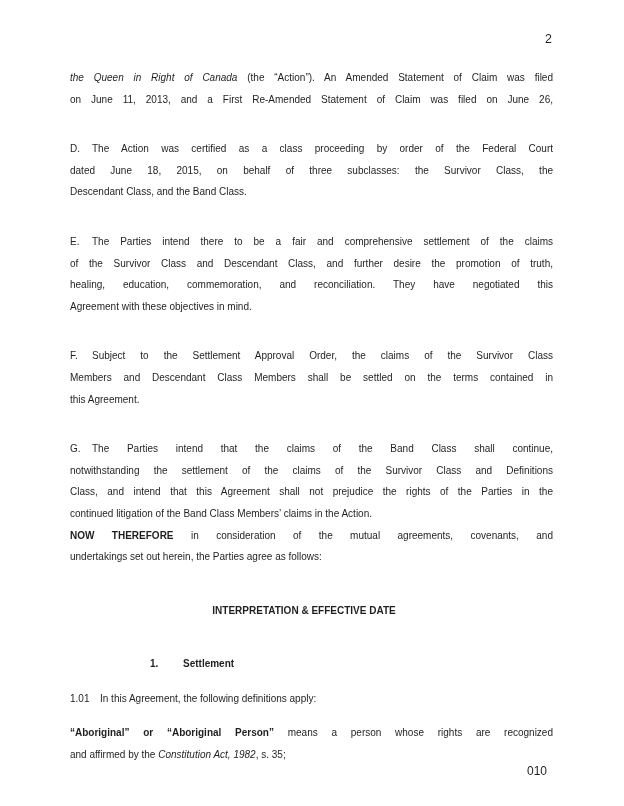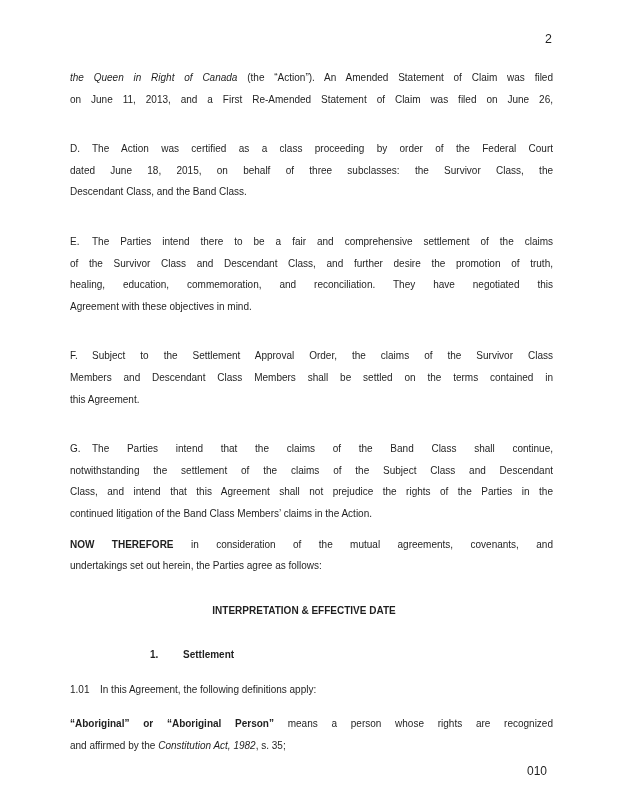--- a/index.html
+++ b/index.html
@@ -54,23 +54,23 @@
     -moz-text-align-last: left;
   }
   .para.tab22 > .line.first { margin-left: 22px; margin-top: 28px; }
   .para.tab30 > .line.first { margin-left: 30px; }
   .it { font-style: italic; }
   .bd { font-weight: bold; }
   .mt67 { margin-top: 67px; }
   .mt14 { margin-top: 14px; }
   .mt13 { margin-top: 13px; }
   .mt10 { margin-top: 10px; }
-  .mt9  { margin-top: 9px; }
+  .mt9  { }
   .mt8  { margin-top: 8px; }
-  .mt23 { margin-top: 23px; }
+  .mt23 { margin-top: 32px; }
   #section-heading {
     font-weight: bold;
     text-align: center;
     padding-right: 15px;
   }
   #definitions-heading { font-weight: bold; }
   #definitions-heading .def-num {
     display: inline-block;
     margin-left: 80px;
     width: 33px;
@@ -108,21 +108,21 @@
     <div class="para mt14 tab22">
         <span class="plabel">F.</span>
         <div class="line first"><span>Subject to the Settlement Approval Order, the claims of the Survivor Class</span></div>
         <div class="line"><span>Members and Descendant Class Members shall be settled on the terms contained in</span></div>
         <div class="line last"><span>this Agreement.</span></div>
       </div>
 
     <div class="para mt10 tab22">
         <span class="plabel">G.</span>
         <div class="line first"><span>The Parties intend that the claims of the Band Class shall continue,</span></div>
-        <div class="line"><span>notwithstanding the settlement of the claims of the Subject Class and Descendant</span></div>
+        <div class="line"><span>notwithstanding the settlement of the claims of the Survivor Class and Definitions</span></div>
         <div class="line"><span>Class, and intend that this Agreement shall not prejudice the rights of the Parties in the</span></div>
         <div class="line last"><span>continued litigation of the Band Class Members’ claims in the Action.</span></div>
       </div>
 
     <div class="para mt9">
         <div class="line first"><span class="bd">NOW THEREFORE</span><span> in consideration of the mutual agreements, covenants, and</span></div>
         <div class="line last"><span>undertakings set out herein, the Parties agree as follows:</span></div>
       </div>
 
     <div id="section-heading" class="mt23">INTERPRETATION &amp; EFFECTIVE DATE</div>

